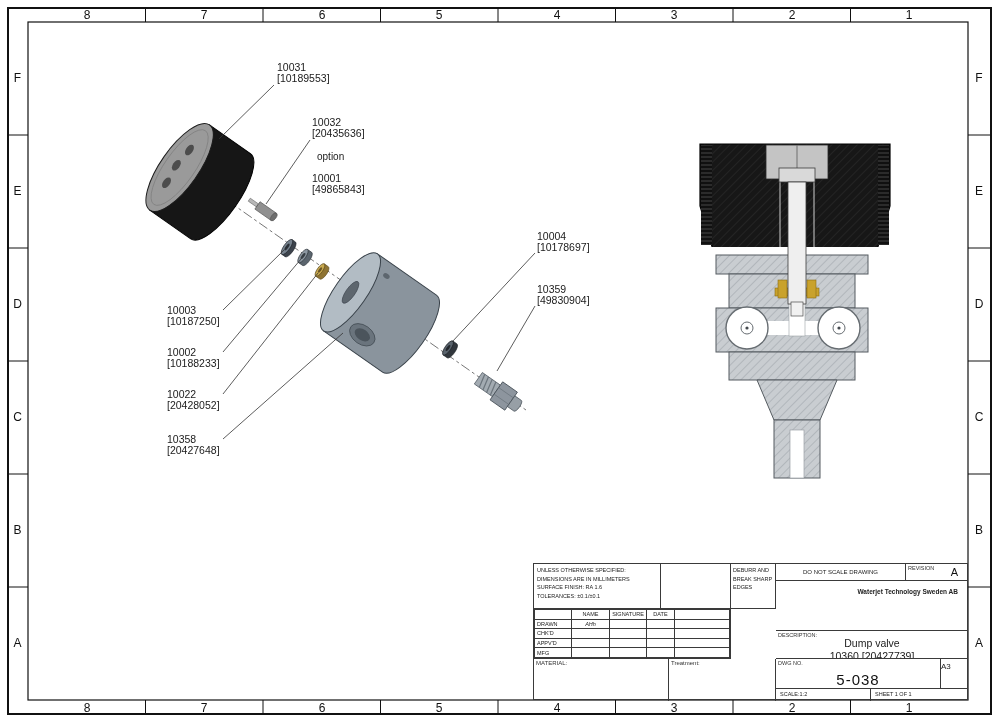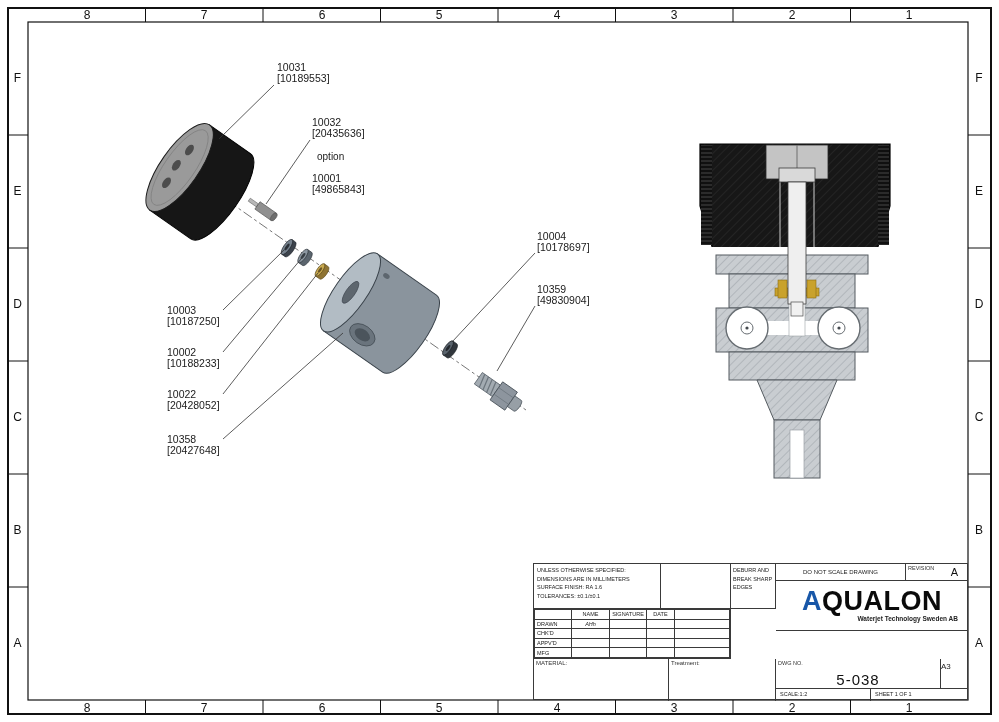--- a/index.html
+++ b/index.html
@@ -285,25 +285,31 @@
 
   <div class="cell dns" style="left:242px;top:0;width:130px;height:17px">DO NOT SCALE DRAWING</div>
 
   <div class="cell" style="left:372px;top:0;width:62px;height:17px;border-right:none">
     <span class="cell-label">REVISION</span>
     <span class="rev-big">A</span>
   </div>
 
   <div class="cell" style="left:242px;top:17px;width:192px;height:50px;border-right:none">
     <div class="logo-wrap">
-      <div class="logo-main"><span class="logo-a">A</span><span>QUALON</span></div>
       <div class="logo-sub">Waterjet Technology Sweden AB</div>
     </div>
   </div>
 
+  <div class="cell" style="left:242px;top:67px;width:192px;height:28px;border-right:none">
+    <span class="cell-label">DESCRIPTION:</span>
+    <div class="desc-lines">
+      <div>Dump valve</div>
+      <div>10360 [20427739]</div>
+    </div>
+  </div>
 
   <div class="cell" style="left:0;top:45px;width:197px;height:50px">
     <table>
       <colgroup>
             <col style="width:37px">
             <col style="width:38px">
             <col style="width:37px">
             <col style="width:28px">
             <col>
           </colgroup>

